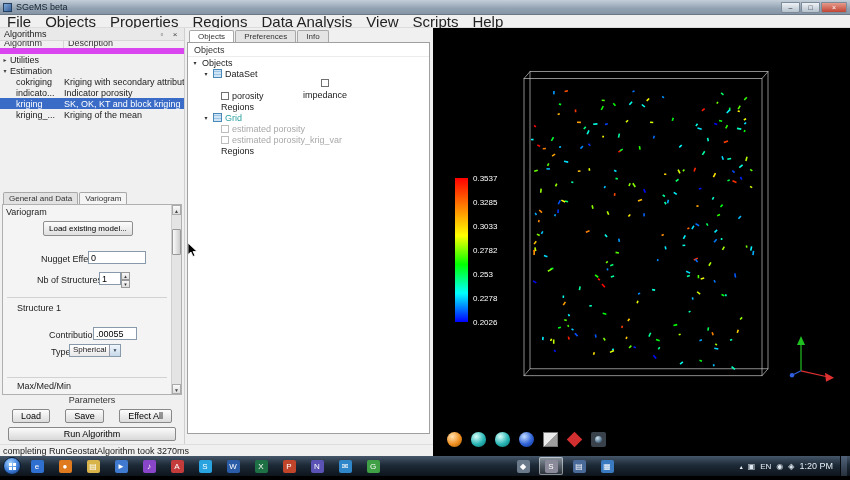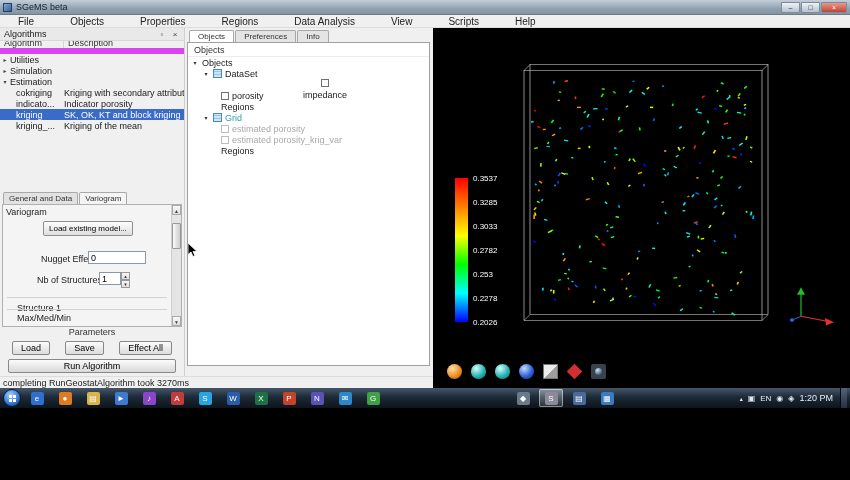--- a/index.html
+++ b/index.html
@@ -1,30 +1,30 @@
 <!DOCTYPE html>
 <html><head>
 <meta charset="utf-8">
 <style>
 *{margin:0;padding:0;box-sizing:border-box}
 html,body{width:850px;height:480px;overflow:hidden;background:#000}
 body{font-family:"Liberation Sans","DejaVu Sans",sans-serif;font-size:9px;color:#1a1a1a}
-#app{width:850px;height:408px;display:flex;flex-direction:column}
+#app{width:850px;height:476px;display:flex;flex-direction:column}
 
 
 .titlebar{height:15px;background:linear-gradient(#c3ced9,#93a2b2 60%,#8595a5);display:flex;align-items:center;padding:0 3px;border-bottom:1px solid #6c7a88}
 .app-icon{width:9px;height:9px;background:linear-gradient(135deg,#7fa8d8,#345e98);border:1px solid #24405e;margin-right:4px}
 .title-text{font-size:9px;color:#14202c}
 .win-buttons{margin-left:auto;display:flex;gap:1px}
 .win-btn{width:19px;height:11px;font-size:7px;line-height:10px;text-align:center;color:#223;background:linear-gradient(#eef2f6,#b6c2cd);border:1px solid #7d8a97;border-radius:0 0 2px 2px}
 .win-btn.close{background:linear-gradient(#e69a8a,#c04434);color:#fff;width:26px}
 
 
 .menubar{height:13px;background:#f0f0f0;border-bottom:1px solid #dcdcdc;display:flex;align-items:center}
-.menu-item{padding:0 18px;font-size:10px;color:#222}
+.menu-item{padding:0 7px;font-size:15px;color:#222}
 
 
 .main{flex:1;display:flex;min-height:0}
 .left-stack{width:433px;display:flex;flex-direction:column;background:#f0f0f0}
 .panels-row{flex:1;display:flex;min-height:0}
 
 
 .left-col{width:185px;display:flex;flex-direction:column;background:#f0f0f0;border-right:1px solid #cfcfcf}
 .dock-header{height:13px;display:flex;align-items:center;gap:3px;padding:0 4px;background:#e9e9e9;border-bottom:1px solid #d8d8d8;font-size:9px}
 .dock-header .flex{flex:1}
@@ -154,24 +154,20 @@
           </div>
           <div class="alg-tree">
             <div class="alg-header">
               <span class="c1">Algorithm</span>
               <span class="c2">Description</span>
             </div>
             <div id="alg-rows">
                 <div class="alg-row group">
                   <span class="twisty">▸</span>
                   <span class="g-label">Utilities</span>
-                </div>
-                <div class="alg-row group">
-                  <span class="twisty">▸</span>
-                  <span class="g-label">Simulation</span>
                 </div>
                 <div class="alg-row group">
                   <span class="twisty">▾</span>
                   <span class="g-label">Estimation</span>
                 </div>
                 <div class="alg-row child">
                   <span class="c1">cokriging</span>
                   <span class="c2">Kriging with secondary attribute</span>
                 </div>
                 <div class="alg-row child">

